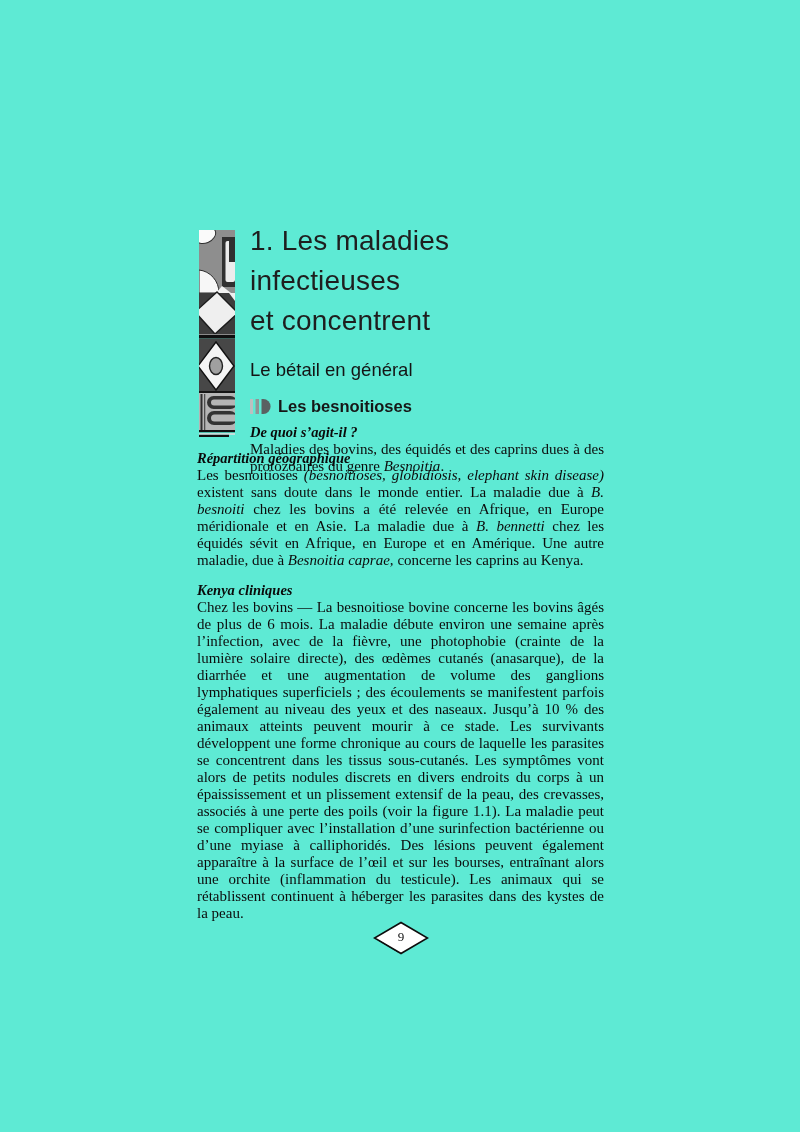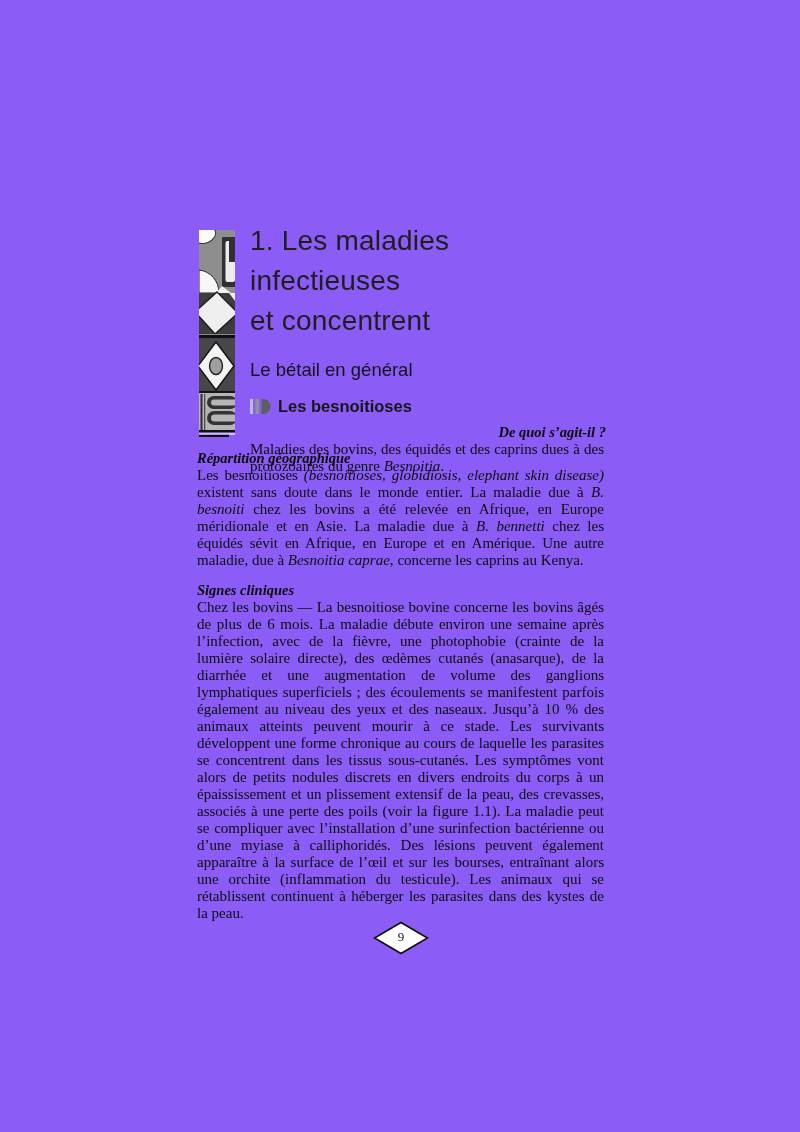--- a/index.html
+++ b/index.html
@@ -1,19 +1,19 @@
 <!DOCTYPE html>
 <html><head>
 <meta charset="utf-8">
 <style>
   html,body{margin:0;padding:0;background:#e8e8e8;}
   .page{
     position:relative;
     width:800px;height:1132px;
-    background:#8b5cf6;
+    background:#5eead4;
     overflow:hidden;
     font-family:"Liberation Serif", serif;
   }
   
   .strip{position:absolute;left:199px;top:230px;width:36px;height:207px;}
   
   .head-group{position:absolute;left:250px;top:221px;width:356px;}
   h1.chapter{
     margin:0;font-family:"Liberation Sans", sans-serif;
     font-size:28px;line-height:40px;font-weight:400;
@@ -28,21 +28,21 @@
   .sub-row svg{flex:0 0 auto;margin-right:7px;display:block;}
   h3.subsection{
     margin:0;font-family:"Liberation Sans", sans-serif;
     font-size:16.5px;line-height:18px;font-weight:700;color:#161616;
   }
   p{margin:0;}
   .run-head{
     font-weight:700;font-style:italic;
     font-size:14.5px;line-height:17px;color:#0a0a0a;
   }
-  .qhead{margin-top:9px;text-align:right;}
+  .qhead{margin-top:9px;}
   .body{
     font-size:15px;line-height:17px;color:#0c0c0c;
     text-align:justify;
   }
   .body .it{font-style:italic;}
   .intro{width:354px;}
   
   .main-group{position:absolute;left:197px;top:450px;width:407px;}
   .main-group .run-head.second{margin-top:13px;}
   
@@ -108,21 +108,21 @@
       </svg>
       <h3 class="subsection">Les besnoitioses</h3>
     </div>
     <p class="run-head qhead">De quoi s’agit-il ?</p>
     <p class="body intro"><span>Maladies des bovins, des équidés et des caprins dues à des protozoaires du genre </span><span class="it">Besnoitia</span><span>.</span></p>
   </div>
 
   <div class="main-group">
     <p class="run-head">Répartition géographique</p>
     <p class="body"><span>Les besnoitioses </span><span class="it">(besnoitioses, globidiosis, elephant skin disease)</span><span> existent sans doute dans le monde entier. La maladie due à </span><span class="it">B. besnoiti</span><span> chez les bovins a été relevée en Afrique, en Europe méridionale et en Asie. La maladie due à </span><span class="it">B. bennetti</span><span> chez les équidés sévit en Afrique, en Europe et en Amérique. Une autre maladie, due à </span><span class="it">Besnoitia caprae,</span><span> concerne les caprins au Kenya.</span></p>
-    <p class="run-head second">Signes cliniques</p>
+    <p class="run-head second">Kenya cliniques</p>
     <p class="body"><span>Chez les bovins — La besnoitiose bovine concerne les bovins âgés de plus de 6 mois. La maladie débute environ une semaine après l’infection, avec de la fièvre, une photophobie (crainte de la lumière solaire directe), des œdèmes cutanés (anasarque), de la diarrhée et une augmentation de volume des ganglions lymphatiques superficiels ; des écoulements se manifestent parfois également au niveau des yeux et des naseaux. Jusqu’à 10 % des animaux atteints peuvent mourir à ce stade. Les survivants développent une forme chronique au cours de laquelle les parasites se concentrent dans les tissus sous-cutanés. Les symptômes vont alors de petits nodules discrets en divers endroits du corps à un épaississement et un plissement extensif de la peau, des crevasses, associés à une perte des poils (voir la figure 1.1). La maladie peut se compliquer avec l’installation d’une surinfection bactérienne ou d’une myiase à calliphoridés. Des lésions peuvent également apparaître à la surface de l’œil et sur les bourses, entraînant alors une orchite (inflammation du testicule). Les animaux qui se rétablissent continuent à héberger les parasites dans des kystes de la peau.</span></p>
   </div>
 
   <div class="pagenum">
     <svg width="56" height="34" viewBox="0 0 56 34" aria-hidden="true">
       <polygon points="28,1.5 54.5,17 28,32.5 1.5,17" fill="#ffffff" stroke="#0d0d0d" stroke-width="1.7"></polygon>
       <line x1="6" y1="19.5" x2="25" y2="31" stroke="#0d0d0d" stroke-width="0.7"></line>
     </svg>
     <span class="num">9</span>
   </div>

